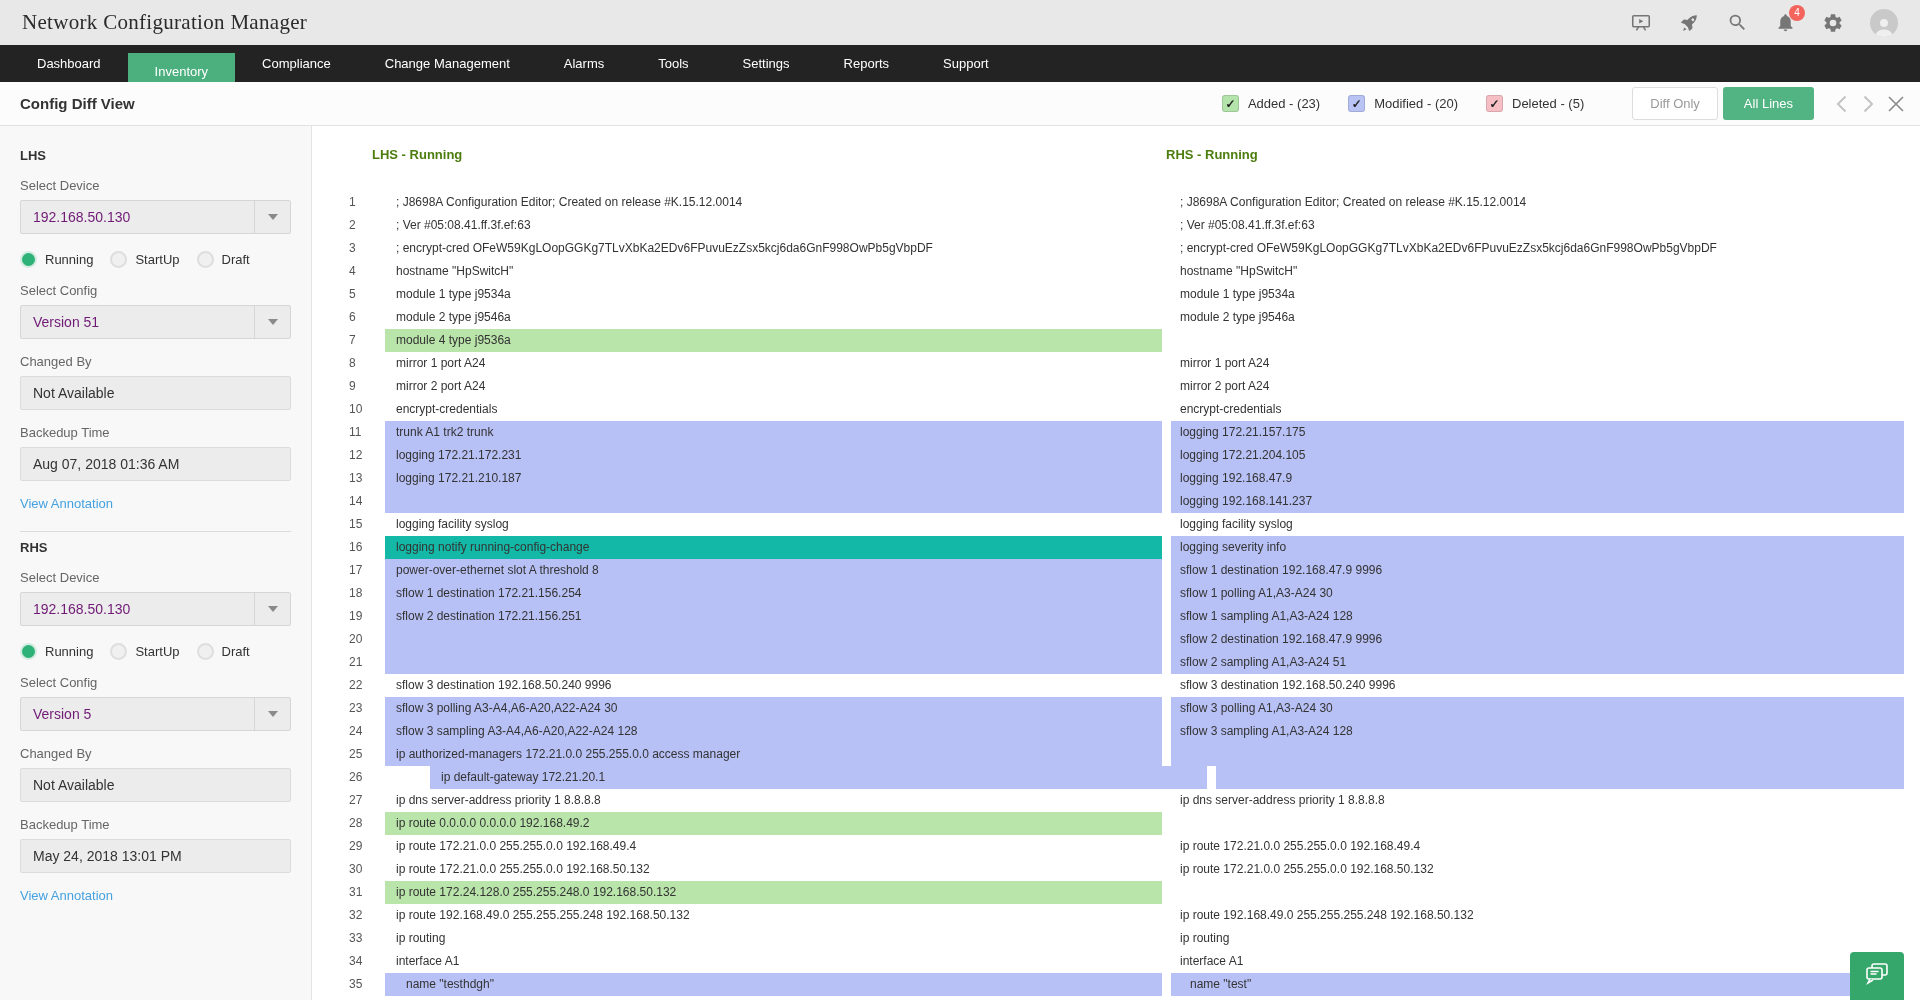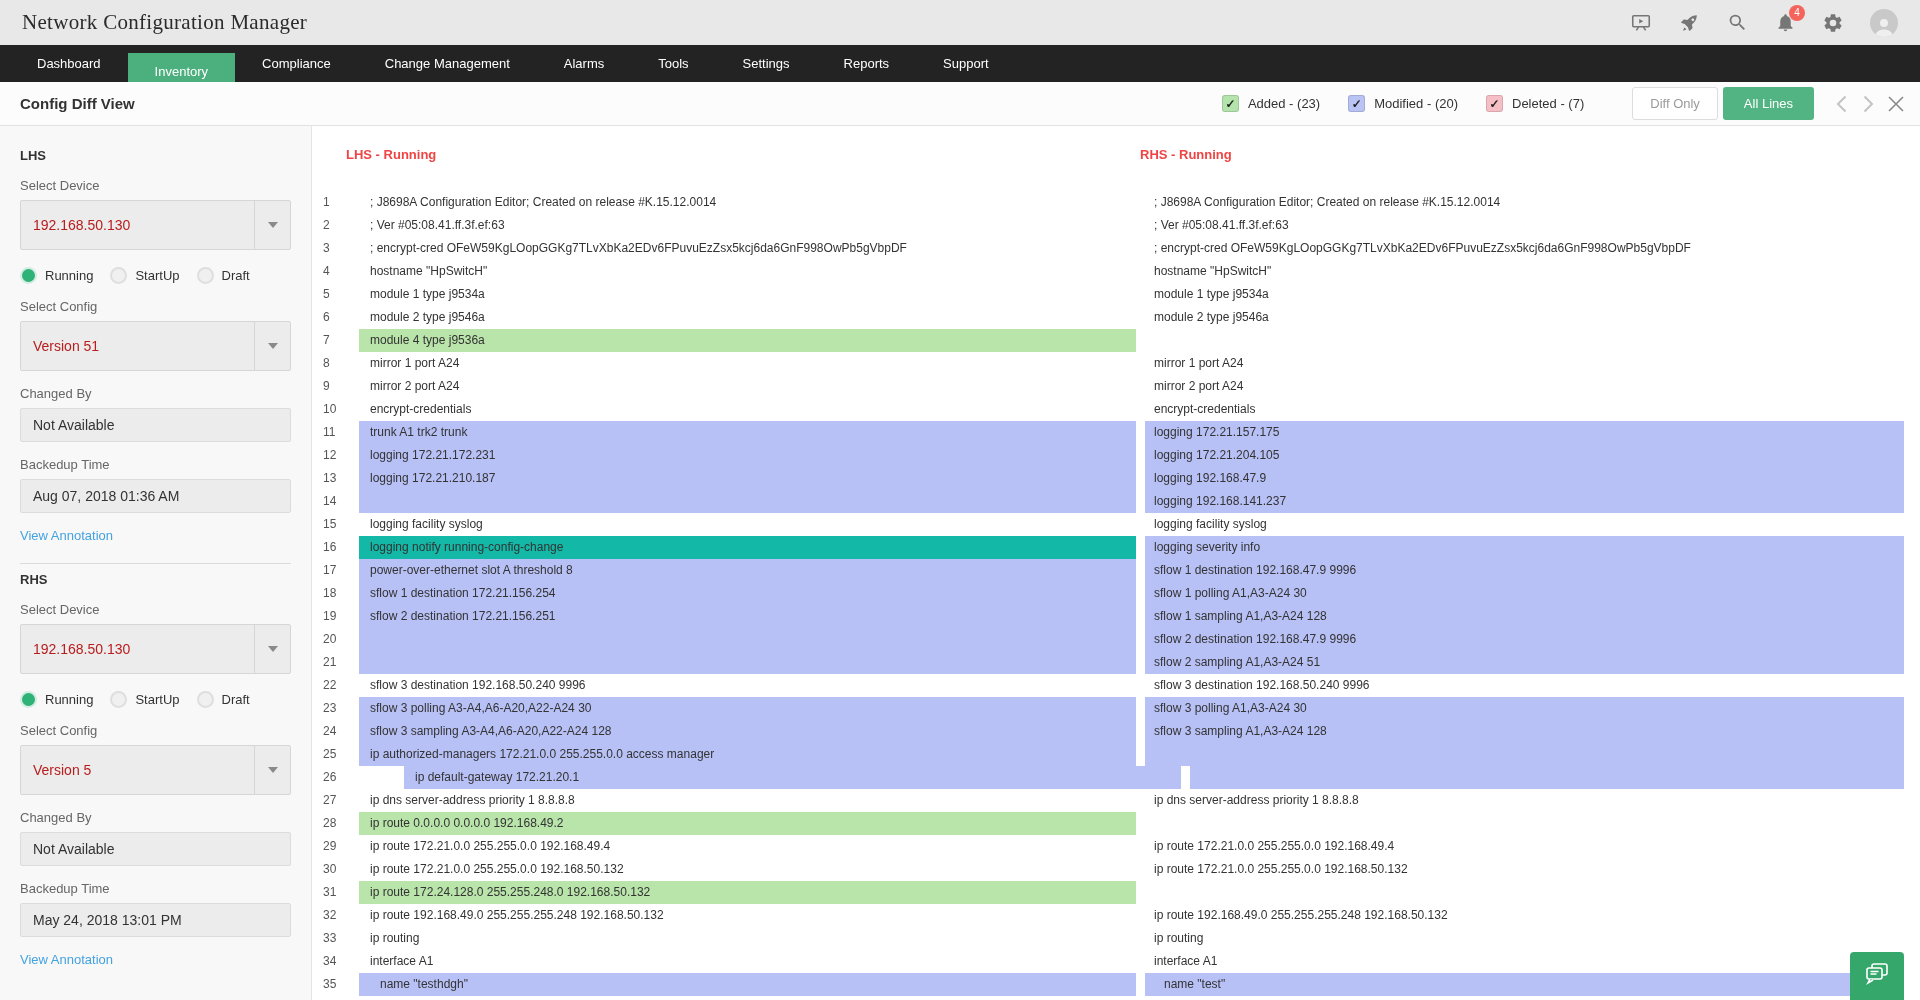--- a/index.html
+++ b/index.html
@@ -34,45 +34,45 @@
         justify-content:center; font-size:12px; font-weight:bold; color:#222; border:1px solid rgba(0,0,0,.12); }
   .flabel { font-size:13px; color:#333; }
   .btn { font-size:13px; border-radius:3px; cursor:pointer; font-family:inherit; }
   .btn-diff-only { background:#fff; border:1px solid #ddd; color:#9a9a9a; padding:8px 17px; }
   .btn-all-lines { border:none; color:#fff; padding:9px 21px; margin-left:5px; }
   .pager { display:flex; align-items:center; gap:16px; margin-left:22px; }
   .pager .pg { cursor:pointer; display:flex; align-items:center; }
   .close-x { margin-left:14px; cursor:pointer; display:flex; align-items:center; }
 
   
-  .layout { display:flex; height:874px; }
+  .layout { display:flex; height:874px;gap:26px; }
   .sidebar { flex:0 0 312px; background:#f8f8f8; border-right:1px solid #e4e4e4;
              padding:16px 20px; overflow:hidden; }
   .side-heading { font-size:13px; font-weight:bold; color:#333; margin-top:6px; }
   .field-label { font-size:13px; color:#666; margin:15px 0 7px; }
-  .select { height:50px; background:#ececec; border:1px solid #d6d6d6; border-radius:2px;
-            display:flex; align-items:center; font-size:14px; color:#b91c1c; cursor:pointer; }
+  .select { height:34px; background:#ececec; border:1px solid #d6d6d6; border-radius:2px;
+            display:flex; align-items:center; font-size:14px; color:#701a75; cursor:pointer; }
   .select-value { flex:1; padding-left:12px; }
   .select-caret { width:36px; align-self:stretch; border-left:1px solid #d6d6d6;
                   display:flex; align-items:center; justify-content:center; }
   .caret-down { width:0; height:0; border-left:5px solid transparent; border-right:5px solid transparent;
                 border-top:6px solid #8a8a8a; }
   .radio-row { display:flex; align-items:center; gap:17px; margin:17px 0 1px; }
   .radio { display:flex; align-items:center; gap:8px; cursor:pointer; font-size:13px; color:#333; }
   .rc { width:17px; height:17px; border-radius:50%; background:#f0f0f0; border:2px solid #dedede; }
   .rc.on { background:#2fb277; border-color:#d4ece1; }
   .text-input { height:34px; background:#ececec; border:1px solid #dcdcdc; border-radius:2px;
                 font-size:14px; color:#333; display:flex; align-items:center; padding-left:12px; }
   .link { display:inline-block; color:#45a2e0; font-size:13px; margin-top:15px; text-decoration:none; cursor:pointer; }
   .sdivider { border-top:1px solid #dcdcdc; margin:19px 0 8px; }
 
   
   .diff-pane { flex:1; position:relative; background:#fff; overflow:hidden; }
   .diff-headers { position:relative; height:65px; }
-  .col-h { position:absolute; top:21px; font-size:13px; font-weight:bold; color:#ef4444; }
+  .col-h { position:absolute; top:21px; font-size:13px; font-weight:bold; color:#4d7c0f; }
   .lhs-h { left:34px; } .rhs-h { left:828px; }
   .drow { display:flex; height:23px; line-height:23px; font-size:12px; color:#333; }
   .num { flex:0 0 47px; padding-left:11px; color:#555; overflow:hidden; }
   .lcell { flex:0 0 777px; padding-left:11px; white-space:pre; overflow:hidden; }
   .gapcol { flex:0 0 9px; }
   .rcell { flex:1 1 auto; margin-right:16px; padding-left:9px; white-space:pre; overflow:hidden; }
   .fab { position:absolute; right:16px; bottom:0; width:54px; height:48px; border-radius:4px 4px 0 0;
          display:flex; align-items:center; justify-content:center; cursor:pointer; z-index:5; }
 </style>
 </head>
@@ -138,21 +138,21 @@
         <div class="filter">
           <span class="cb" style="background: rgb(180, 227, 172);">✓</span>
           <span class="flabel">Added - (23)</span>
         </div>
         <div class="filter">
           <span class="cb" style="background: rgb(185, 195, 244);">✓</span>
           <span class="flabel">Modified - (20)</span>
         </div>
         <div class="filter">
           <span class="cb" style="background: rgb(246, 191, 197);">✓</span>
-          <span class="flabel">Deleted - (7)</span>
+          <span class="flabel">Deleted - (5)</span>
         </div>
       </div>
     <button class="btn btn-diff-only">Diff Only</button>
     <button class="btn btn-all-lines" id="allLinesBtn" style="background: rgb(82, 180, 131);">All Lines</button>
     <div class="pager">
       <span class="pg">
         <svg width="11" height="18" viewBox="0 0 11 18" fill="none" stroke="#c3c3c3" stroke-width="2">
             <path d="M9.5 1.5L2 9l7.5 7.5"></path>
           </svg>
       </span>

